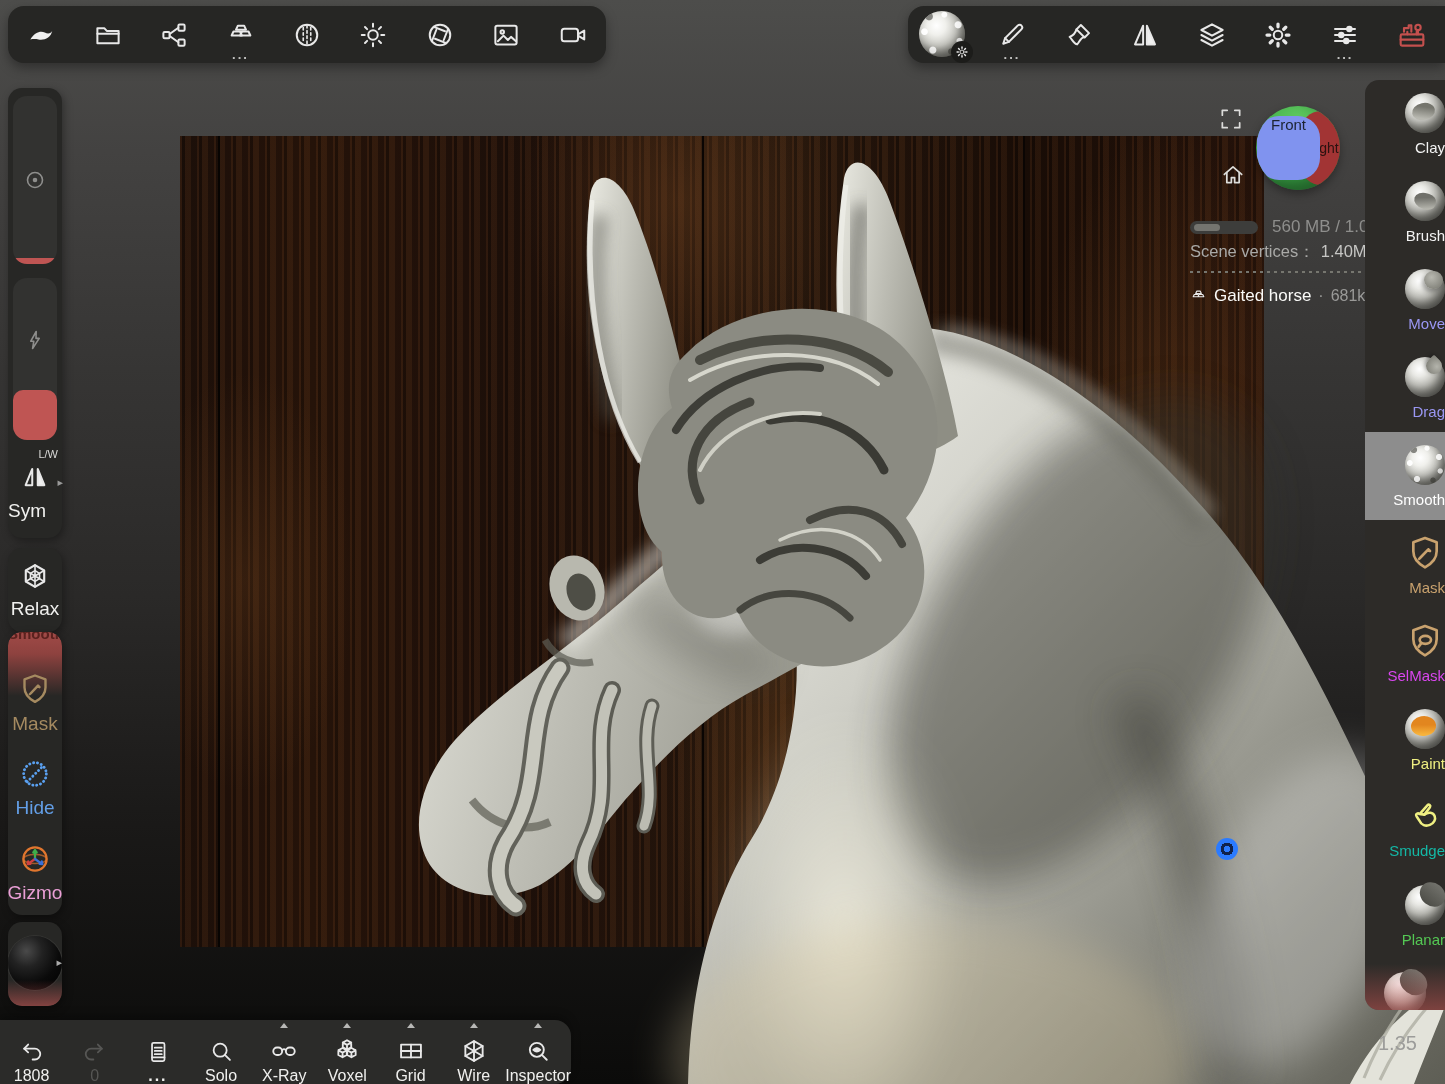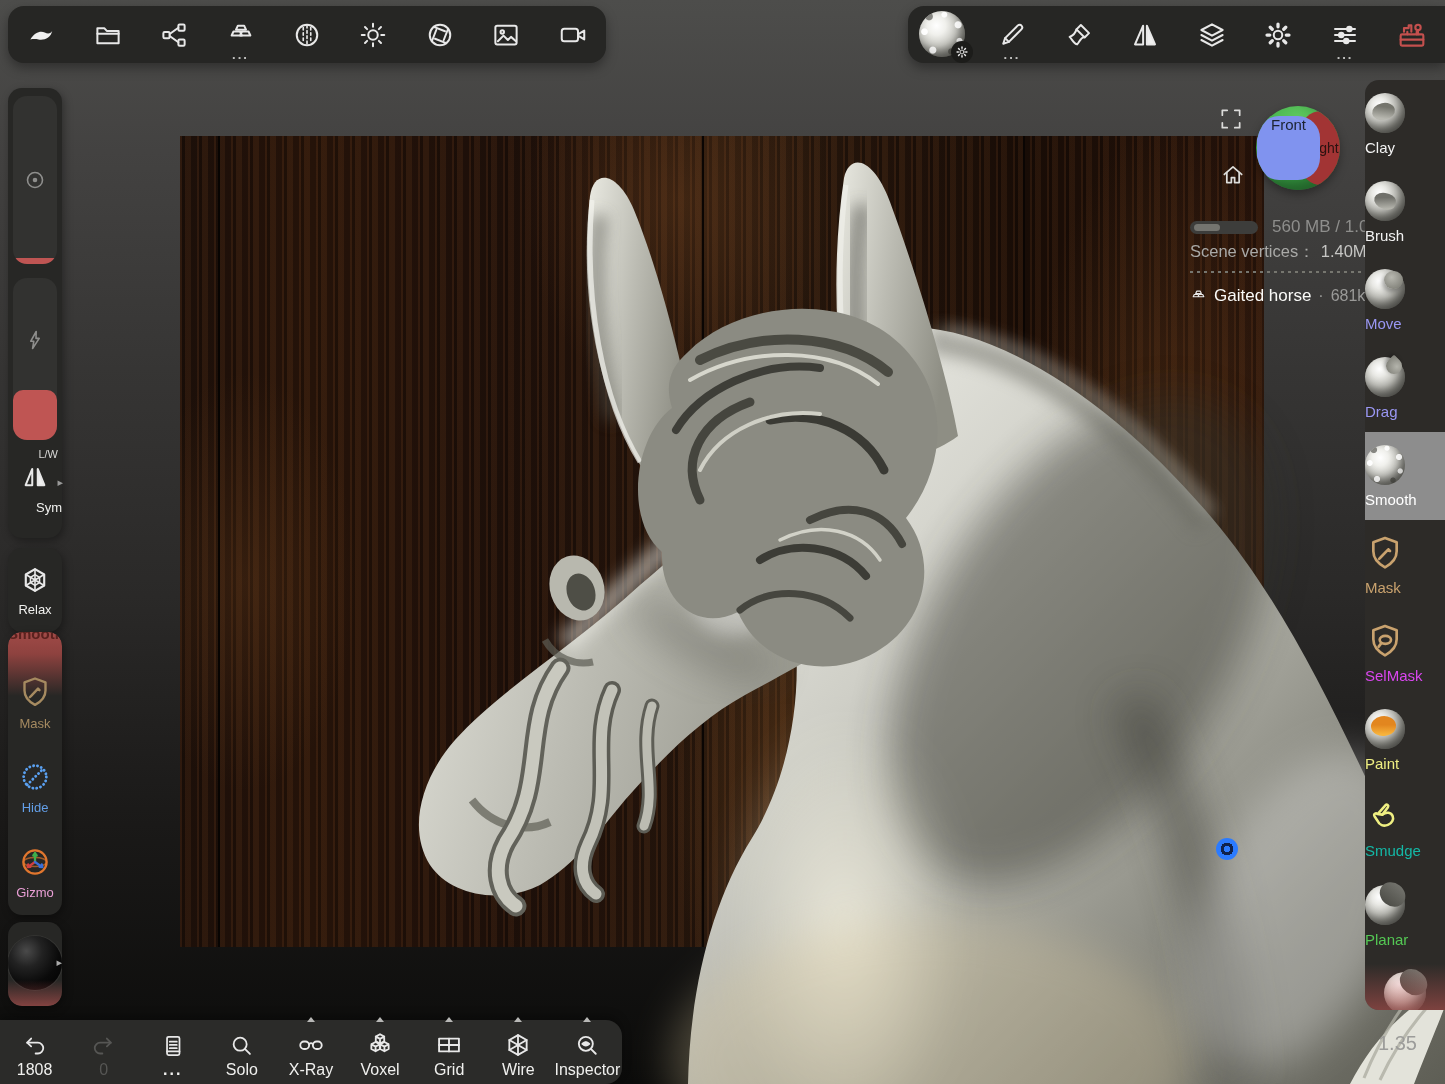--- a/index.html
+++ b/index.html
@@ -64,56 +64,56 @@
     background:linear-gradient(180deg,#72726c,#4e4e48);}
   .s-partial{width:42px;height:42px;}
   .s-black{width:54px;height:54px;border-radius:50%;
     background:radial-gradient(circle at 34% 28%, #4a4a4a 0%, #222 30%, #0a0a0a 62%, #000 100%);
     box-shadow:0 0 0 1px rgba(255,255,255,.06);}
   
   .right-rail{position:absolute;left:1365px;top:80px;width:80px;height:930px;background:#2d2b28;z-index:10;
     border-radius:14px 0 0 14px;display:flex;flex-direction:column;overflow:hidden;}
   .right-rail::after{content:"";position:absolute;left:0;right:0;bottom:0;height:46px;
     background:linear-gradient(180deg,rgba(191,85,83,0),rgba(191,85,83,.55));pointer-events:none;}
-  .rail-tool{height:88px;flex:0 0 88px;display:flex;flex-direction:column;align-items:flex-start;justify-content:center;gap:7px;}
+  .rail-tool{height:88px;flex:0 0 88px;display:flex;flex-direction:column;align-items:flex-end;justify-content:center;gap:7px;}
   .rail-tool.selected{background:#8d8d8d;}
   .rail-label{font-size:15px;line-height:15px;}
   .rail-last{flex:1;display:flex;align-items:flex-start;justify-content:center;padding-top:12px;}
   
   .lpanel{position:absolute;left:8px;width:54px;background:#272725;border-radius:14px;z-index:10;
     box-shadow:2px 3px 8px rgba(0,0,0,.35);}
   .p1{top:88px;height:450px;}
   .track{position:absolute;left:5px;width:44px;background:#323230;border-radius:14px;overflow:hidden;}
   .t1{top:8px;height:168px;}
   .t2{top:190px;height:162px;}
   .track .tico{position:absolute;left:50%;top:50%;transform:translate(-50%,-50%);}
   .tfill{position:absolute;left:0;right:0;bottom:0;background:#bf5553;border-radius:0 0 12px 12px;}
   .t1 .tfill{height:6px;}
   .t2 .tfill{height:50px;border-radius:10px;}
   .symblk{position:absolute;left:0;right:0;top:360px;height:86px;}
   .symbadge{position:absolute;right:4px;top:0;font-size:11px;color:#d8d8d6;}
   .symcaret{position:absolute;right:-1px;top:28px;color:#999;font-size:11px;}
   .symicon{position:absolute;left:50%;top:14px;transform:translateX(-50%);}
-  .lbl{font-size:13px;color:#f0f0ee;text-align:right;}
+  .lbl{font-size:19px;color:#f0f0ee;text-align:left;}
   .symblk .lbl{position:absolute;left:0;right:0;top:52px;}
   .p2{top:548px;height:84px;display:flex;flex-direction:column;align-items:center;justify-content:center;gap:6px;}
   .p3{top:632px;height:283px;overflow:hidden;}
   .banner{position:absolute;left:0;right:0;top:0;height:64px;border-radius:14px 14px 0 0;
     background:linear-gradient(180deg,#a04a47 0%,#8e423f 34%,rgba(128,58,54,0) 100%);overflow:hidden;}
   .banner span{display:block;margin-top:-7px;text-align:center;font-size:15px;color:#5a211e;font-weight:bold;}
   .p3items{position:absolute;left:0;right:0;top:28px;}
   .p3item{height:85px;display:flex;flex-direction:column;align-items:center;justify-content:center;gap:6px;}
   .p4{top:922px;height:84px;overflow:hidden;}
   .p4::after{content:"";position:absolute;left:0;right:0;bottom:0;height:26px;border-radius:0 0 14px 14px;
     background:linear-gradient(180deg,rgba(191,85,83,0),rgba(191,85,83,.6));}
   .p4 .s-black{position:absolute;left:50%;top:14px;transform:translateX(-50%);}
   .p4caret{position:absolute;right:0;top:34px;color:#aaa;font-size:11px;}
   
-  .bbar{position:absolute;left:0;top:1020px;width:622px;height:64px;background:#2b2b29;border-radius:0 16px 16px 0;
-    z-index:10;display:flex;align-items:flex-end;box-shadow:0 -4px 10px rgba(0,0,0,.3);}
+  .bbar{position:absolute;left:0;top:1020px;width:571px;height:64px;background:#2b2b29;border-radius:0 16px 16px 0;
+    z-index:10;display:flex;align-items:flex-start;box-shadow:0 -4px 10px rgba(0,0,0,.3);}
   .bitem{position:relative;flex:1;height:100%;display:flex;flex-direction:column;align-items:center;justify-content:flex-end;
     padding-bottom:6px;gap:2px;}
   .bitem .blabel{font-size:16px;color:#f0f0ee;line-height:17px;}
   .bitem .caret{position:absolute;top:3px;left:50%;transform:translateX(-50%);width:0;height:0;
     border-left:4px solid transparent;border-right:4px solid transparent;border-bottom:5px solid #b8b8b6;}
   .dim{color:#565654 !important;}
   .dim .ic{stroke:#565654;}
   
   .hud{position:absolute;z-index:5;}
   .fsicon{left:1218px;top:106px;}

